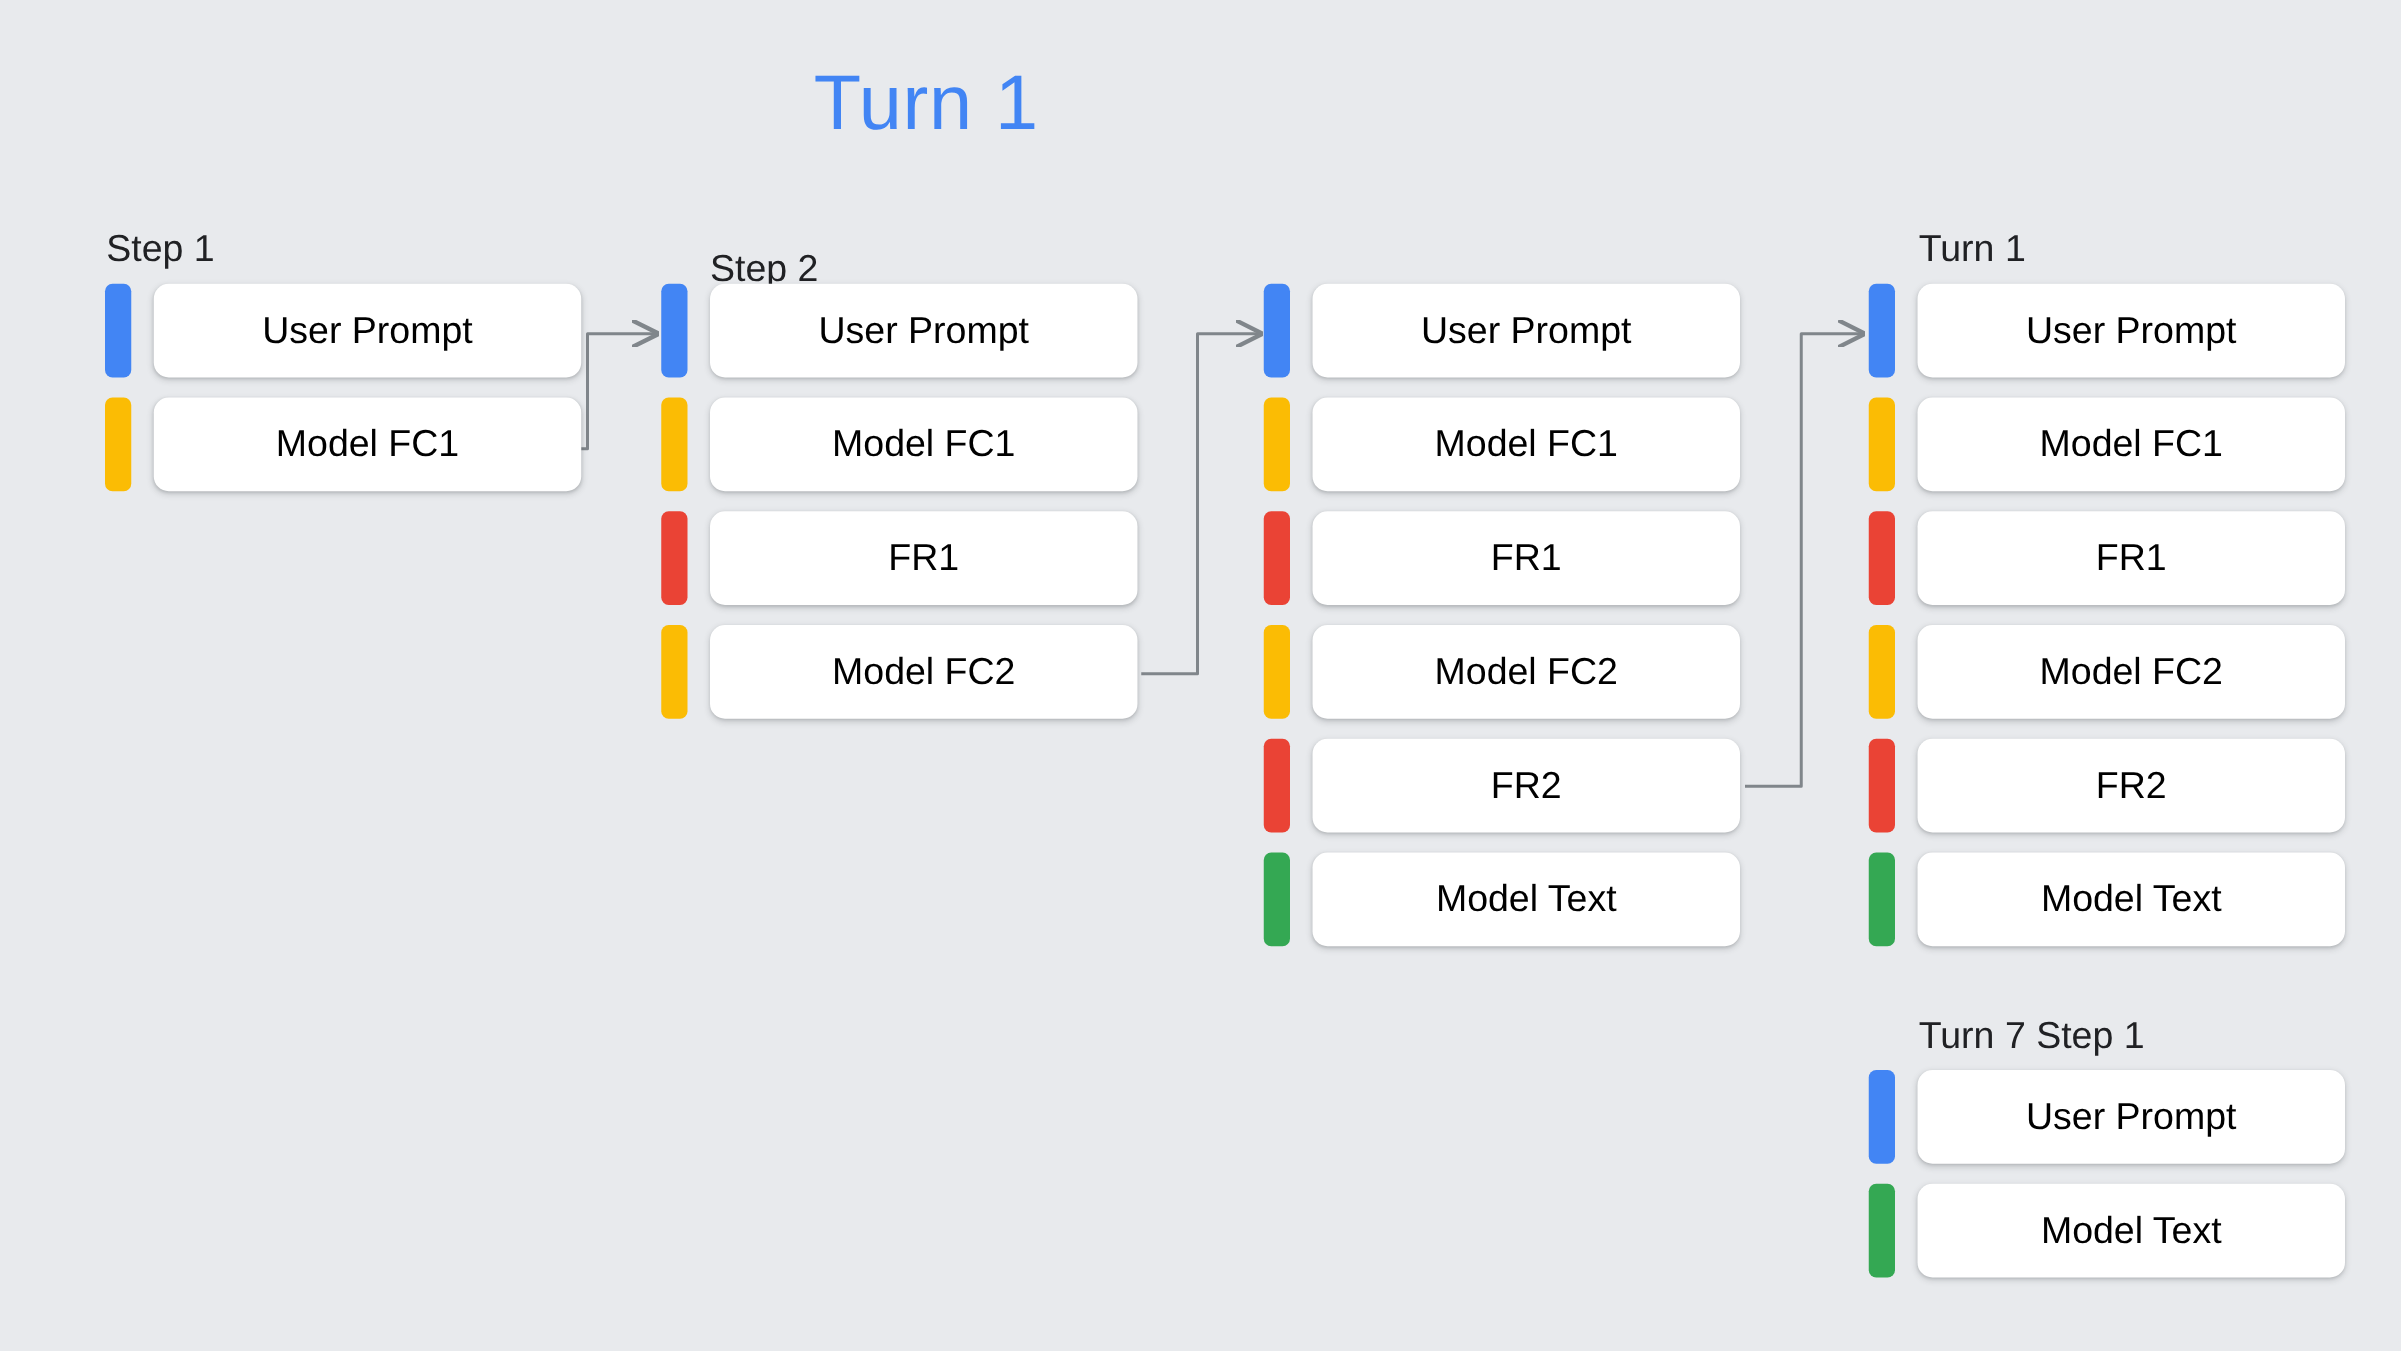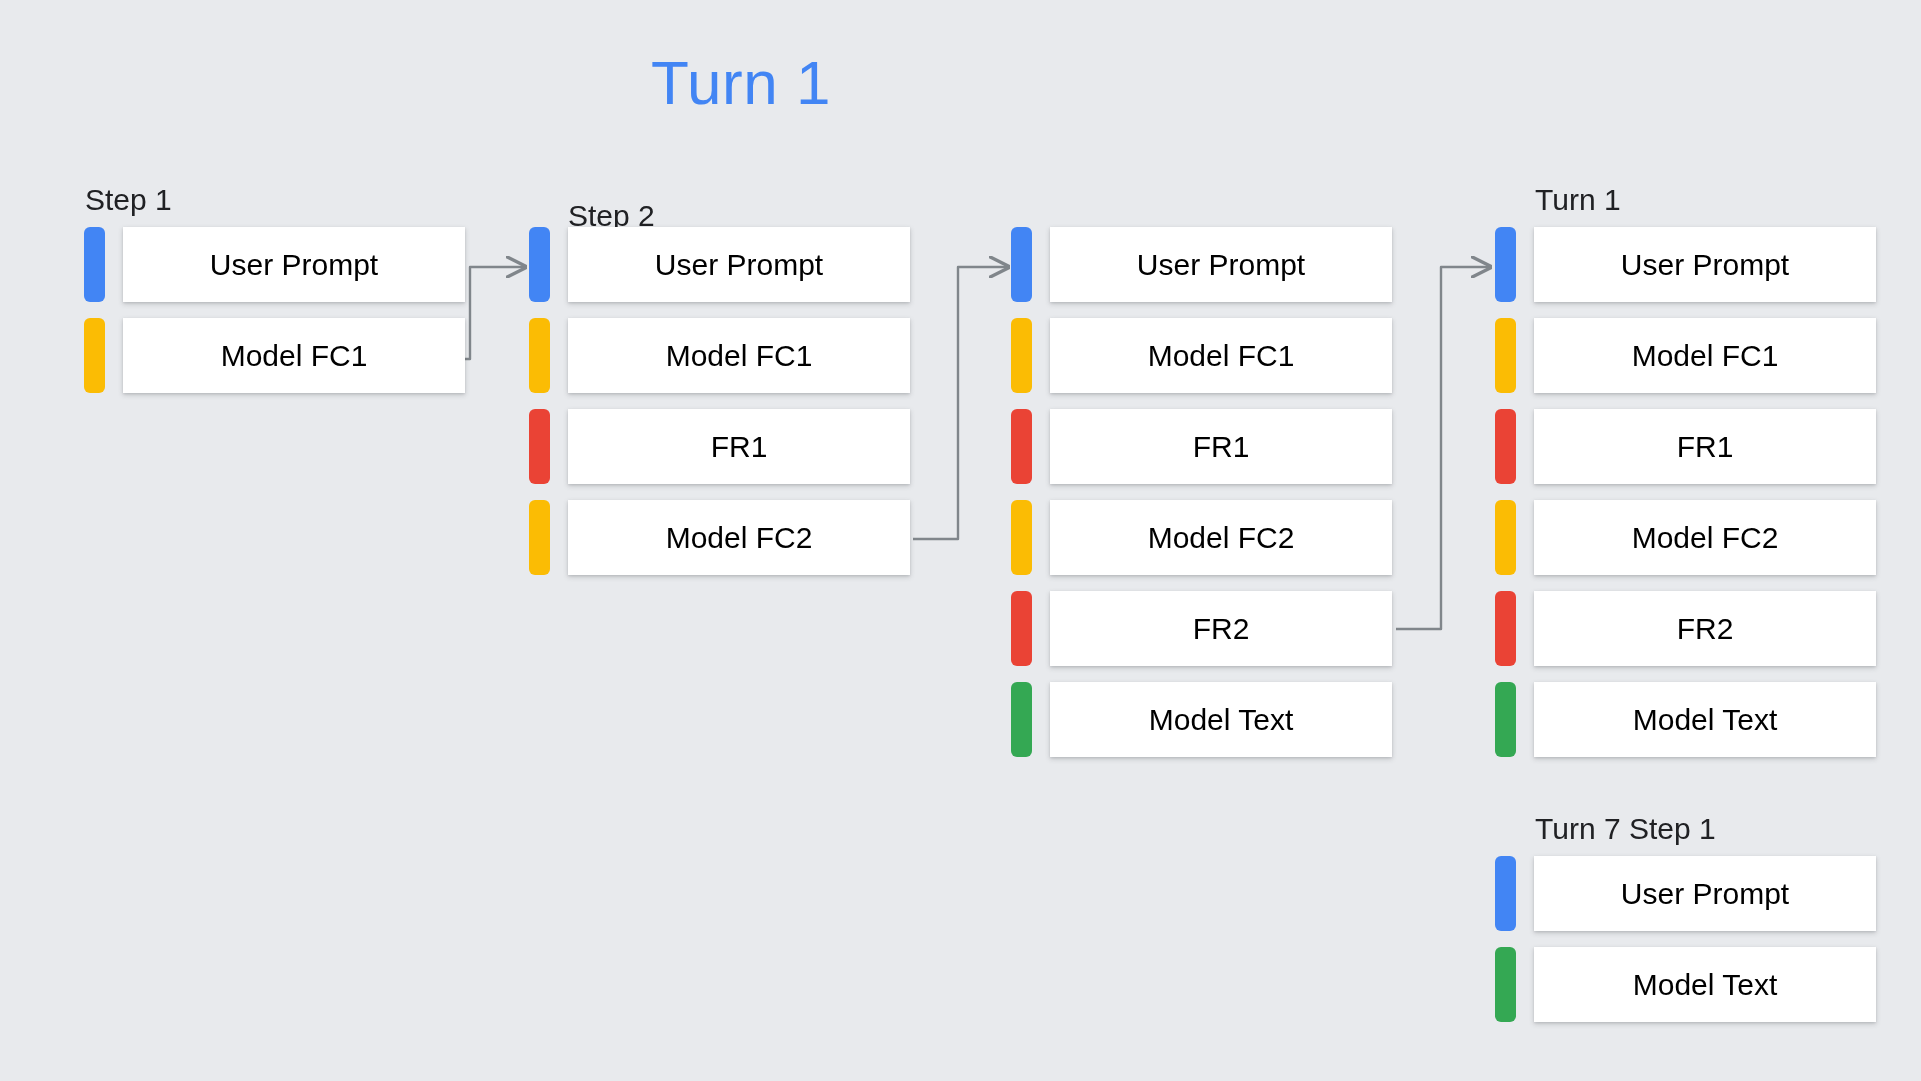--- a/index.html
+++ b/index.html
@@ -71,21 +71,21 @@
   .bar.blue   { background: #4285f4; }
   .bar.yellow { background: #fbbc04; }
   .bar.red    { background: #ea4335; }
   .bar.green  { background: #34a853; }
 
   .card {
     margin-left: 18px;
     width: 342px;
     height: 75px;
     background: #ffffff;
-    border-radius: 0;
+    border-radius: 12px;
     display: flex;
     align-items: center;
     justify-content: center;
     font-size: 30px;
     color: #000000;
     font-weight: 400;
     box-shadow: 0 2px 5px rgba(60,64,67,0.22), 0 1px 2px rgba(60,64,67,0.12);
     white-space: nowrap;
   }
 

